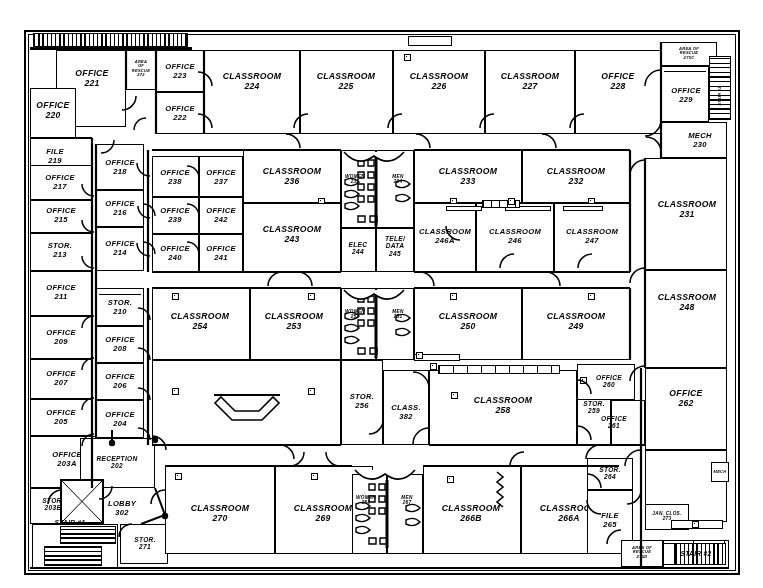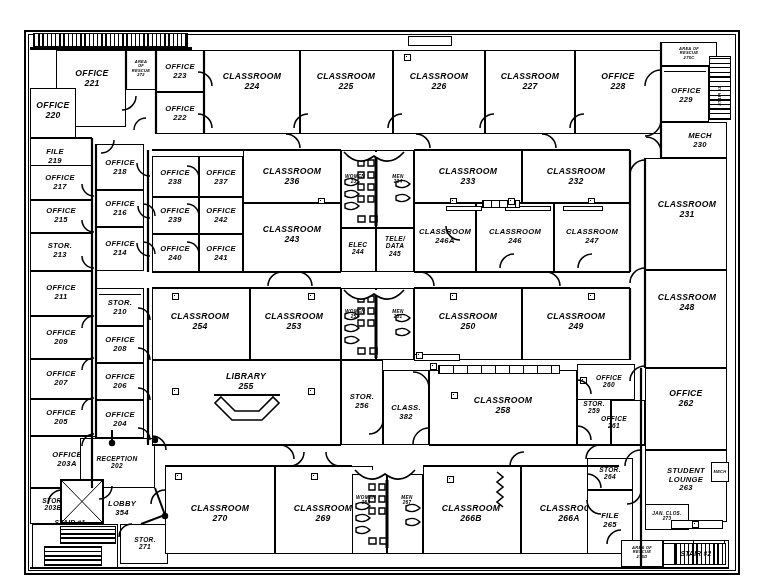--- a/index.html
+++ b/index.html
@@ -125,21 +125,21 @@
 
   <div class="room" style="left:96px;top:400px;width:48px;height:38px;"></div>
   <div class="lbl s10" style="left:120px;top:419px;width:50px;">OFFICE
 204</div>
 
   <div class="room" style="left:80px;top:438px;width:75px;height:50px;"></div>
   <div class="lbl s9" style="left:117px;top:462px;width:70px;">RECEPTION
 202</div>
 
   <div class="lbl s10" style="left:122px;top:508px;width:54px;">LOBBY
-354</div>
+302</div>
 
   <div class="room" style="left:120px;top:524px;width:48px;height:40px;"></div>
   <div class="lbl s9" style="left:145px;top:543px;width:46px;">STOR.
 271</div>
 
   <div class="xbox" style="left:60px;top:479px;width:44px;height:45px;"></div>
   <div class="room" style="left:32px;top:524px;width:86px;height:44px;"></div>
   <div class="hatchH" style="left:60px;top:526px;width:56px;height:18px;"></div>
   <div class="hatchH" style="left:44px;top:546px;width:58px;height:20px;"></div>
   <div class="lbl s9" style="left:70px;top:523px;width:70px;">STAIR #1</div>
@@ -316,22 +316,20 @@
     </div>
 
   <div class="room" style="left:522px;top:288px;width:108px;height:72px;"></div>
   <div class="lbl s11" style="left:576px;top:322px;width:96px;">CLASSROOM
 249</div>
   <div class="sq" style="left:588px;top:293px;">
       <i></i>
     </div>
 
   <div class="room" style="left:152px;top:360px;width:189px;height:85px;"></div>
-  <div class="lbl s11" style="left:246px;top:382px;width:96px;">LIBRARY
-255</div>
   <div class="ulne" style="left:214px;top:394px;width:66px;"></div>
   <div class="sq" style="left:172px;top:388px;">
       <i></i>
     </div>
   <div class="sq" style="left:308px;top:388px;">
       <i></i>
     </div>
 
   <div class="room" style="left:341px;top:360px;width:42px;height:85px;"></div>
   <div class="lbl s10" style="left:362px;top:401px;width:44px;">STOR.
@@ -370,23 +368,20 @@
 
   <div class="room" style="left:611px;top:400px;width:34px;height:45px;"></div>
   <div class="lbl s9" style="left:614px;top:422px;width:48px;">OFFICE
 261</div>
 
   <div class="room" style="left:645px;top:368px;width:82px;height:82px;"></div>
   <div class="lbl s11" style="left:686px;top:399px;width:70px;">OFFICE
 262</div>
 
   <div class="room" style="left:645px;top:450px;width:82px;height:72px;"></div>
-  <div class="lbl s10" style="left:686px;top:480px;width:76px;">STUDENT
-LOUNGE
-263</div>
 
   <div class="room" style="left:711px;top:462px;width:18px;height:20px;"></div>
   <div class="lbl s6" style="left:720px;top:472px;width:22px;">MECH</div>
 
   <div class="room" style="left:645px;top:504px;width:44px;height:26px;"></div>
   <div class="lbl s7" style="left:667px;top:516px;width:46px;">JAN. CLOS.
 273</div>
 
   <div class="room" style="left:165px;top:466px;width:110px;height:88px;"></div>
   <div class="lbl s11" style="left:220px;top:514px;width:96px;">CLASSROOM

